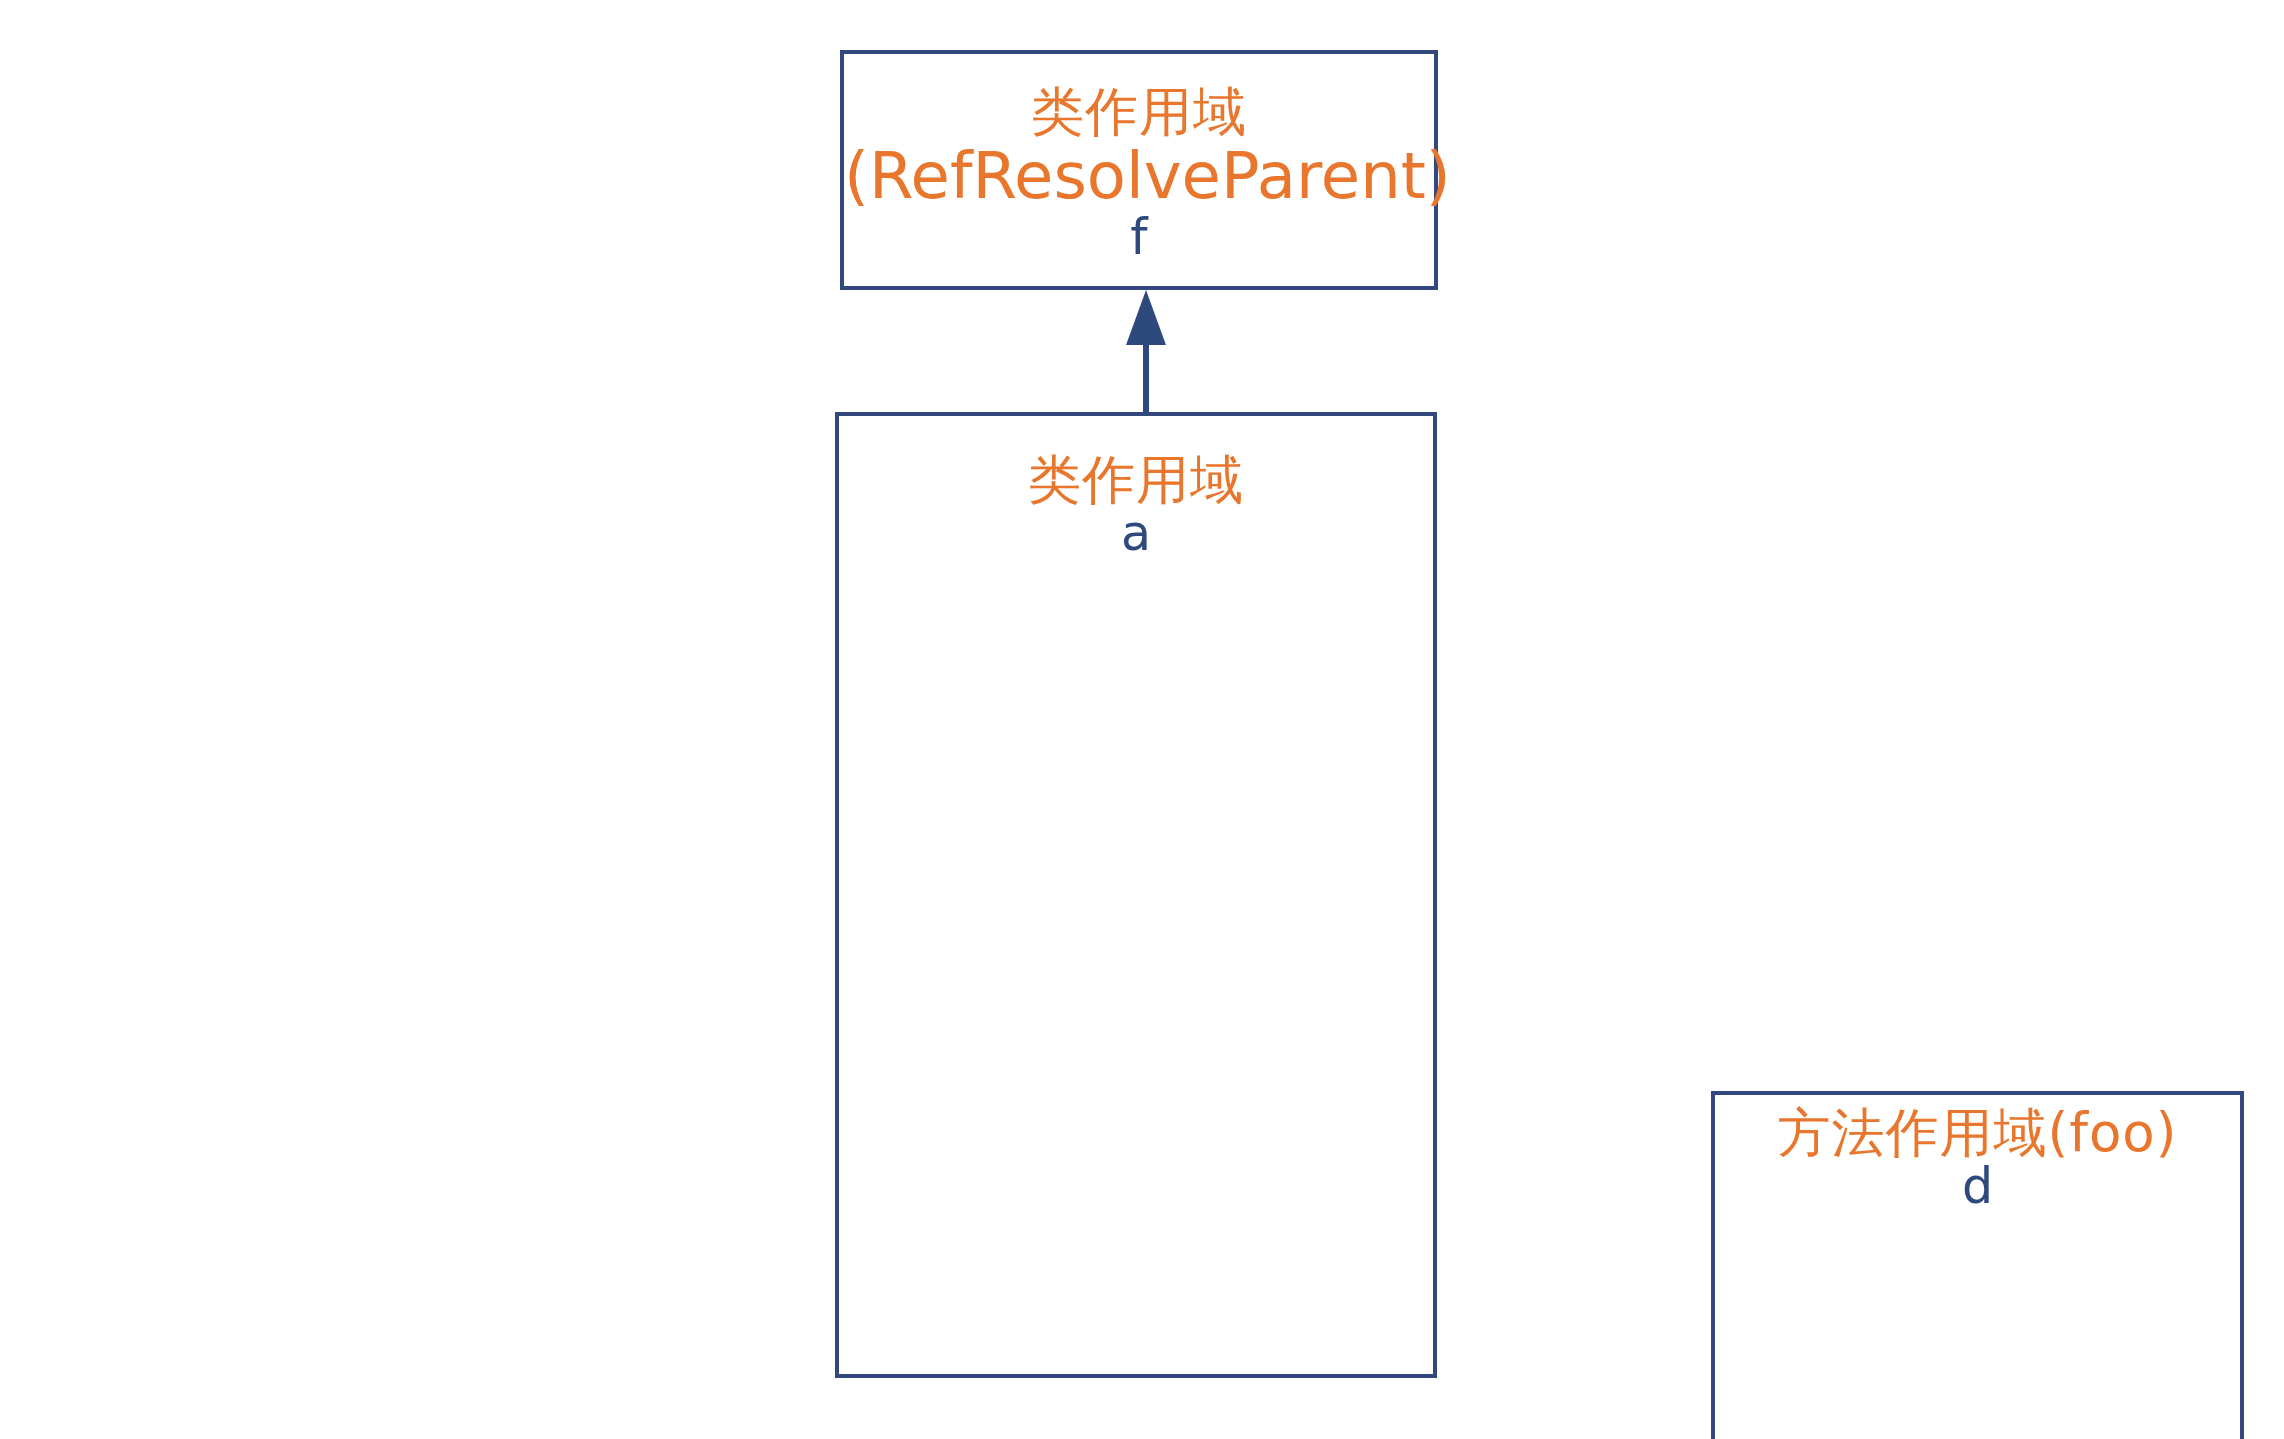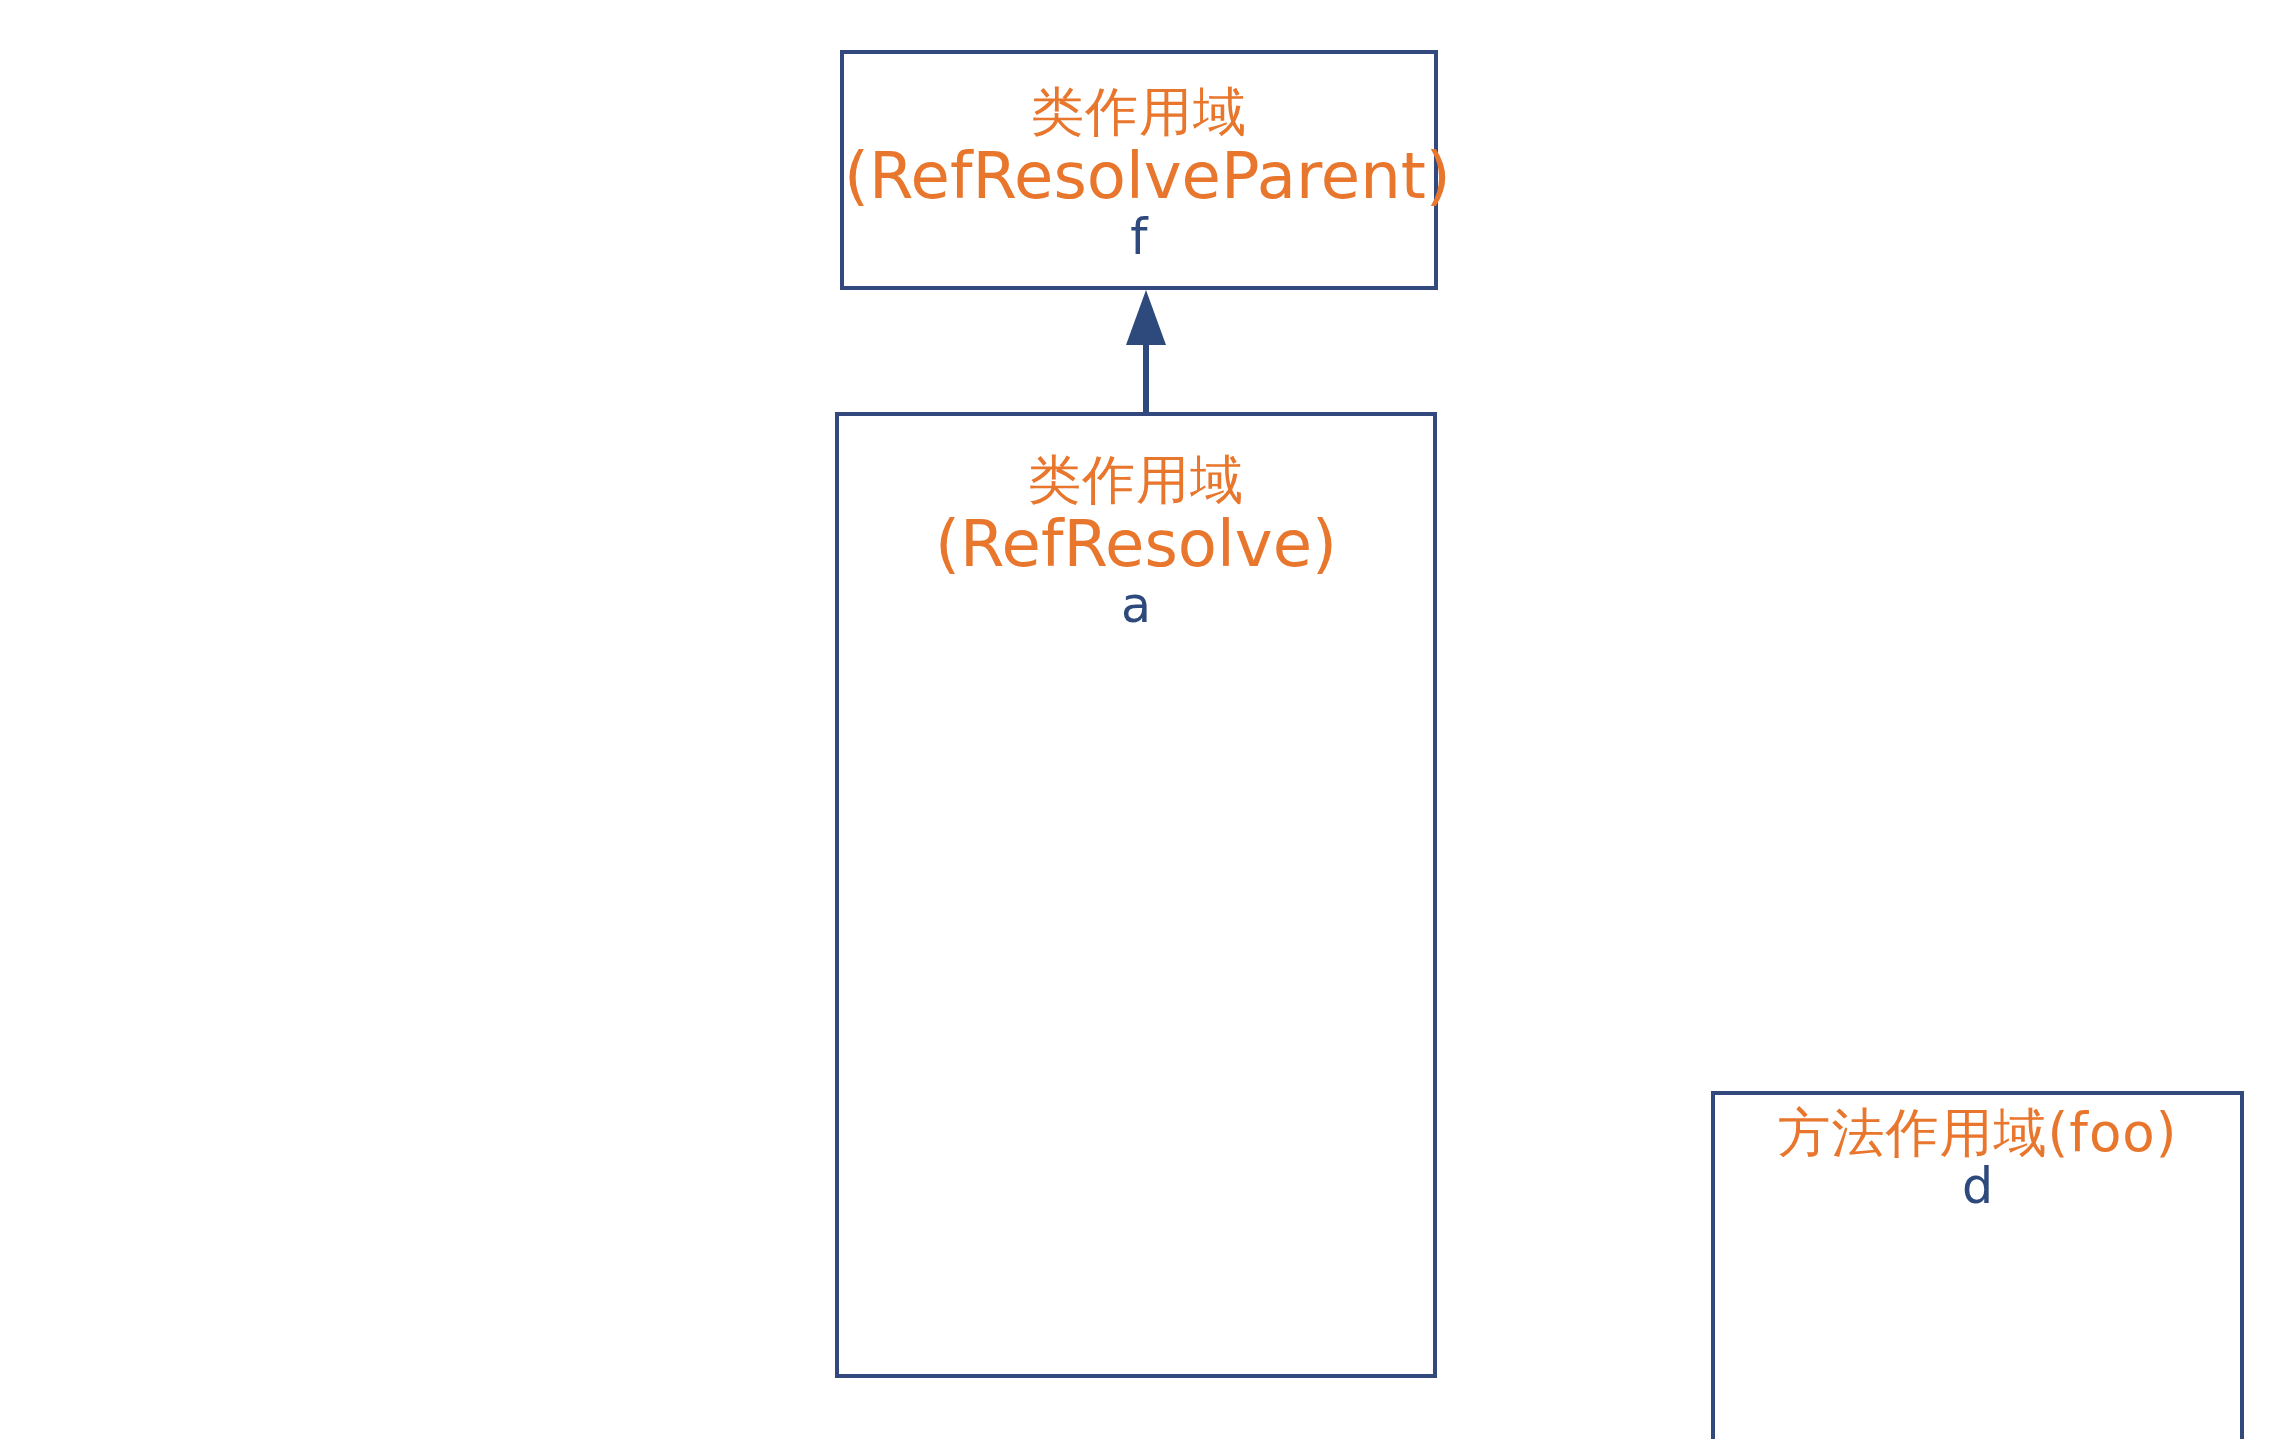--- a/index.html
+++ b/index.html
@@ -107,21 +107,20 @@
   </div>
 
   <div id="inherit-arrow">
     <div class="head"></div>
     <div class="shaft"></div>
   </div>
 
   <div class="scope-box" id="box-resolve">
     <div class="label-stack text">
       <div class="scope-title">类作用域</div>
-      <div class="scope-sub">(RefResolve)</div>
       <div class="var-name">a</div>
     </div>
 
     <div class="scope-box" id="box-method">
       <div class="label-stack text">
         <div class="scope-title">方法作用域(foo)</div>
         <div class="var-name">d</div>
       </div>
 
     </div>

